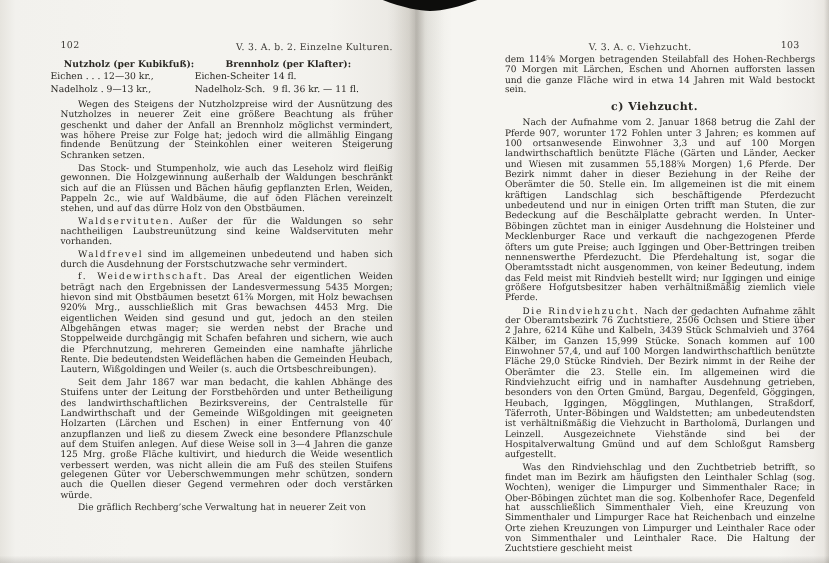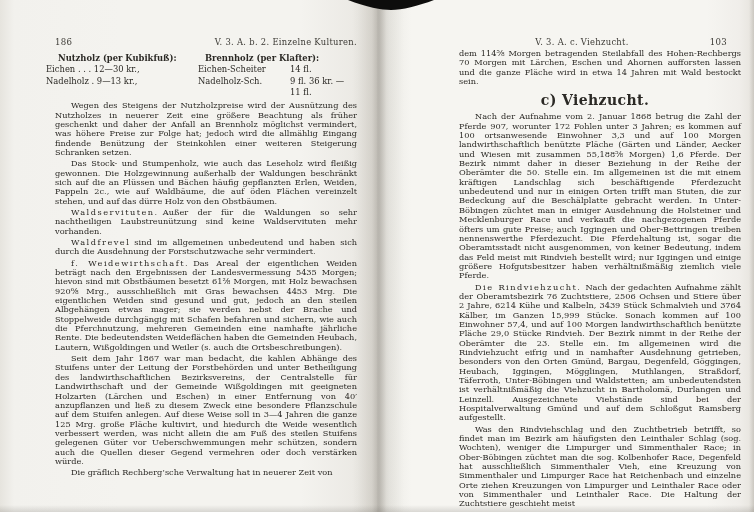--- a/index.html
+++ b/index.html
@@ -43,46 +43,46 @@
   .hdr-right .title{display:block;text-align:center;}
 
   .content{position:absolute;color:#2b2925;}
   .content-left{left:46px;top:53px;width:311px;}
   .content-right{left:77px;top:49px;width:282px;}
 
   .price-table{font-size:8.4px;line-height:11.3px;margin-bottom:3px;}
   .t-head{display:flex;font-weight:bold;}
   .t-head .th1{margin-left:12px;width:147px;}
   .t-head .th2{flex:1;}
-  .t-row{display:flex;gap:21px;}
+  .t-row{display:flex;}
   .t-row .c1{width:131px;}
   .t-row .c2{width:71px;}
   .t-row .c3{flex:1;}
 
   .body-text p.para{
     margin:2px 0 0 9px;width:302px;
     font-size:8.2px;line-height:9.35px;
     text-align:justify;text-indent:16px;
   }
   .content-right p.para{margin-left:5px;width:282px;}
   .content-right p.cont{text-indent:0;margin-top:0;}
   .lead:not(:empty){letter-spacing:1.5px;margin-right:4px;}
   .section-heading{
-    text-align:center;font-weight:bold;font-size:14px;color:#2b2925;
+    text-align:center;font-weight:bold;font-size:10px;color:#2b2925;
     margin:6px 0 4px 0;letter-spacing:.4px;
   }
 </style>
 </head>
 <body>
 
 <div class="scan">
 
   <div class="page page-left">
     <div class="pg-header hdr-left">
-      <span class="num">186</span>
+      <span class="num">102</span>
       <span class="title">V. 3. A. b. 2. Einzelne Kulturen.</span>
     </div>
     <div class="content content-left body-text">
 
       <div class="price-table">
         <div class="t-head">
           <span class="th1">Nutzholz (per Kubikfuß):</span>
           <span class="th2">Brennholz (per Klafter):</span>
         </div>
         <div class="t-row">

